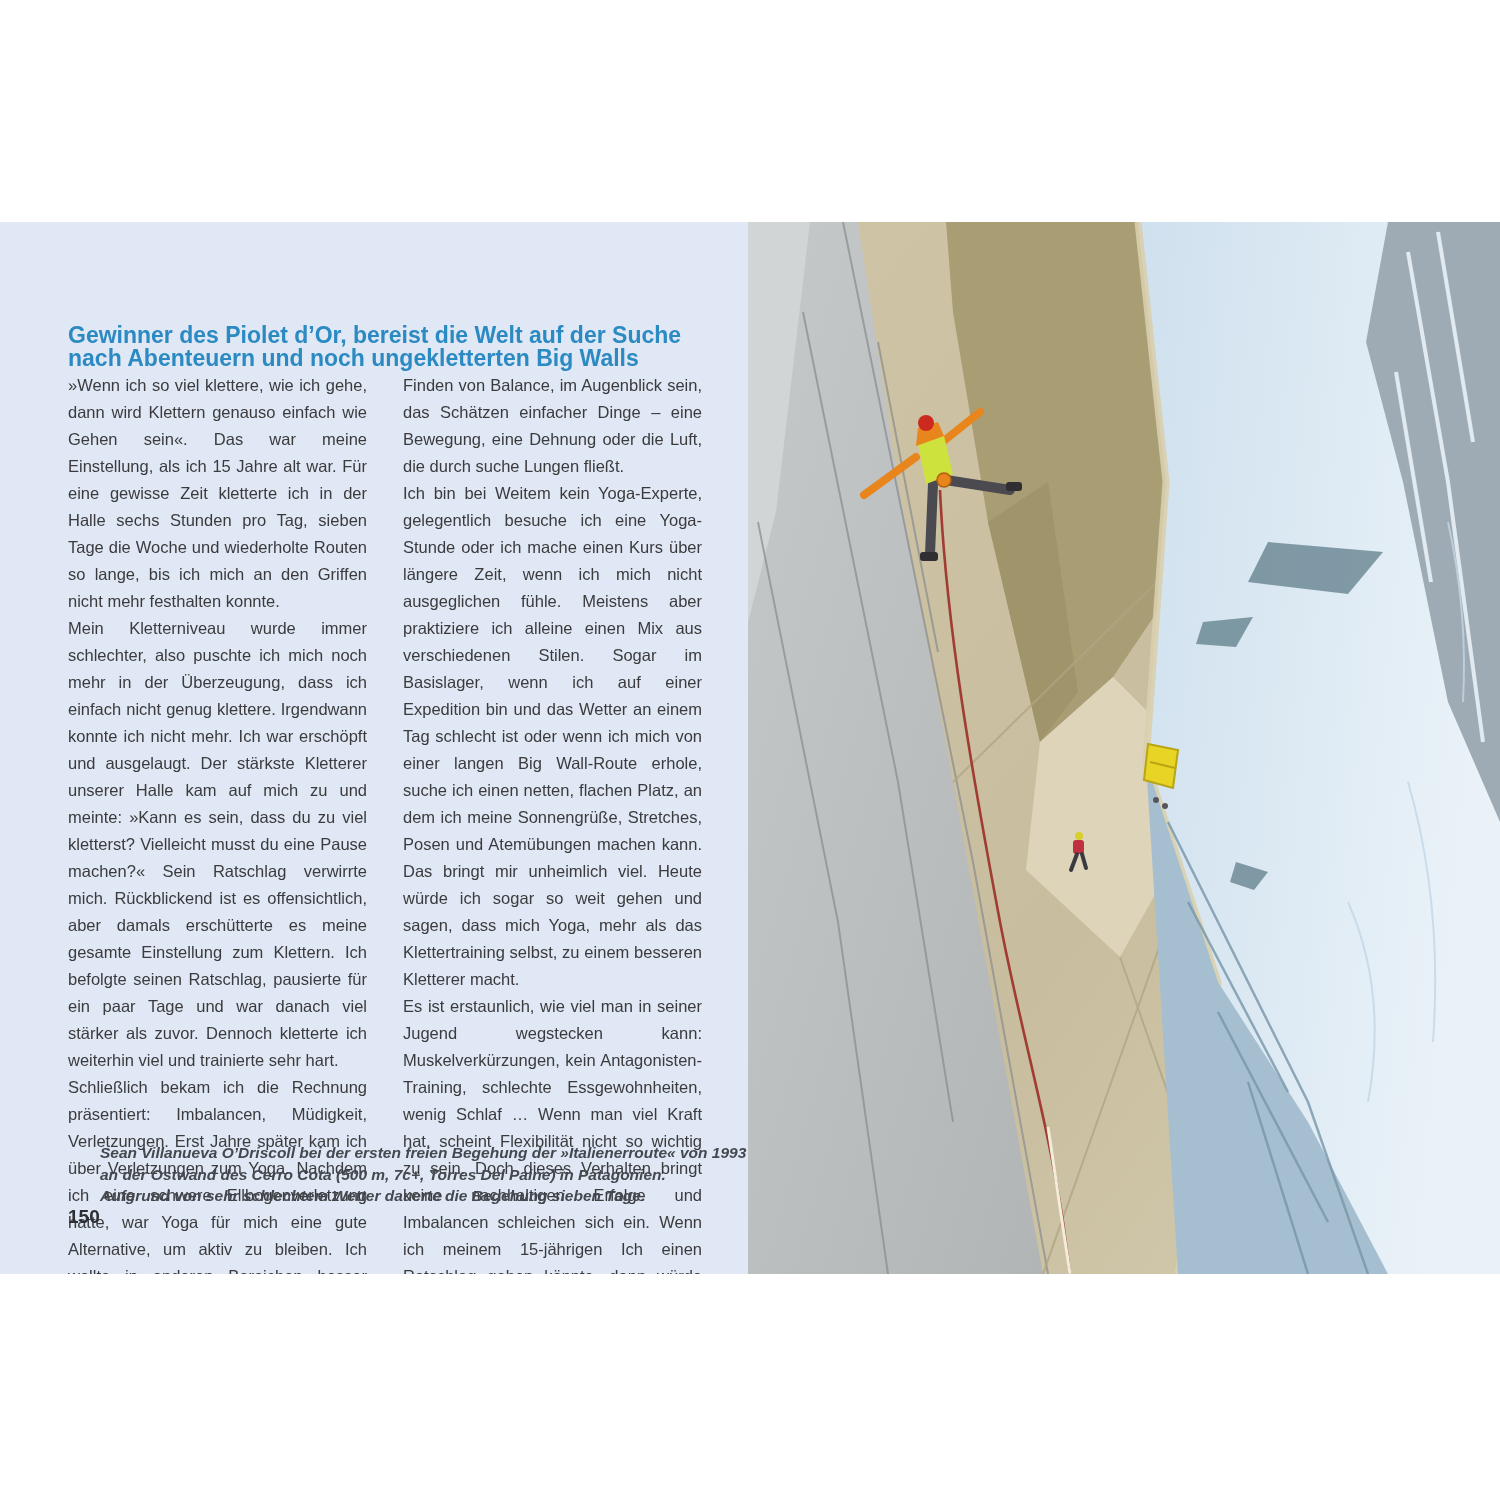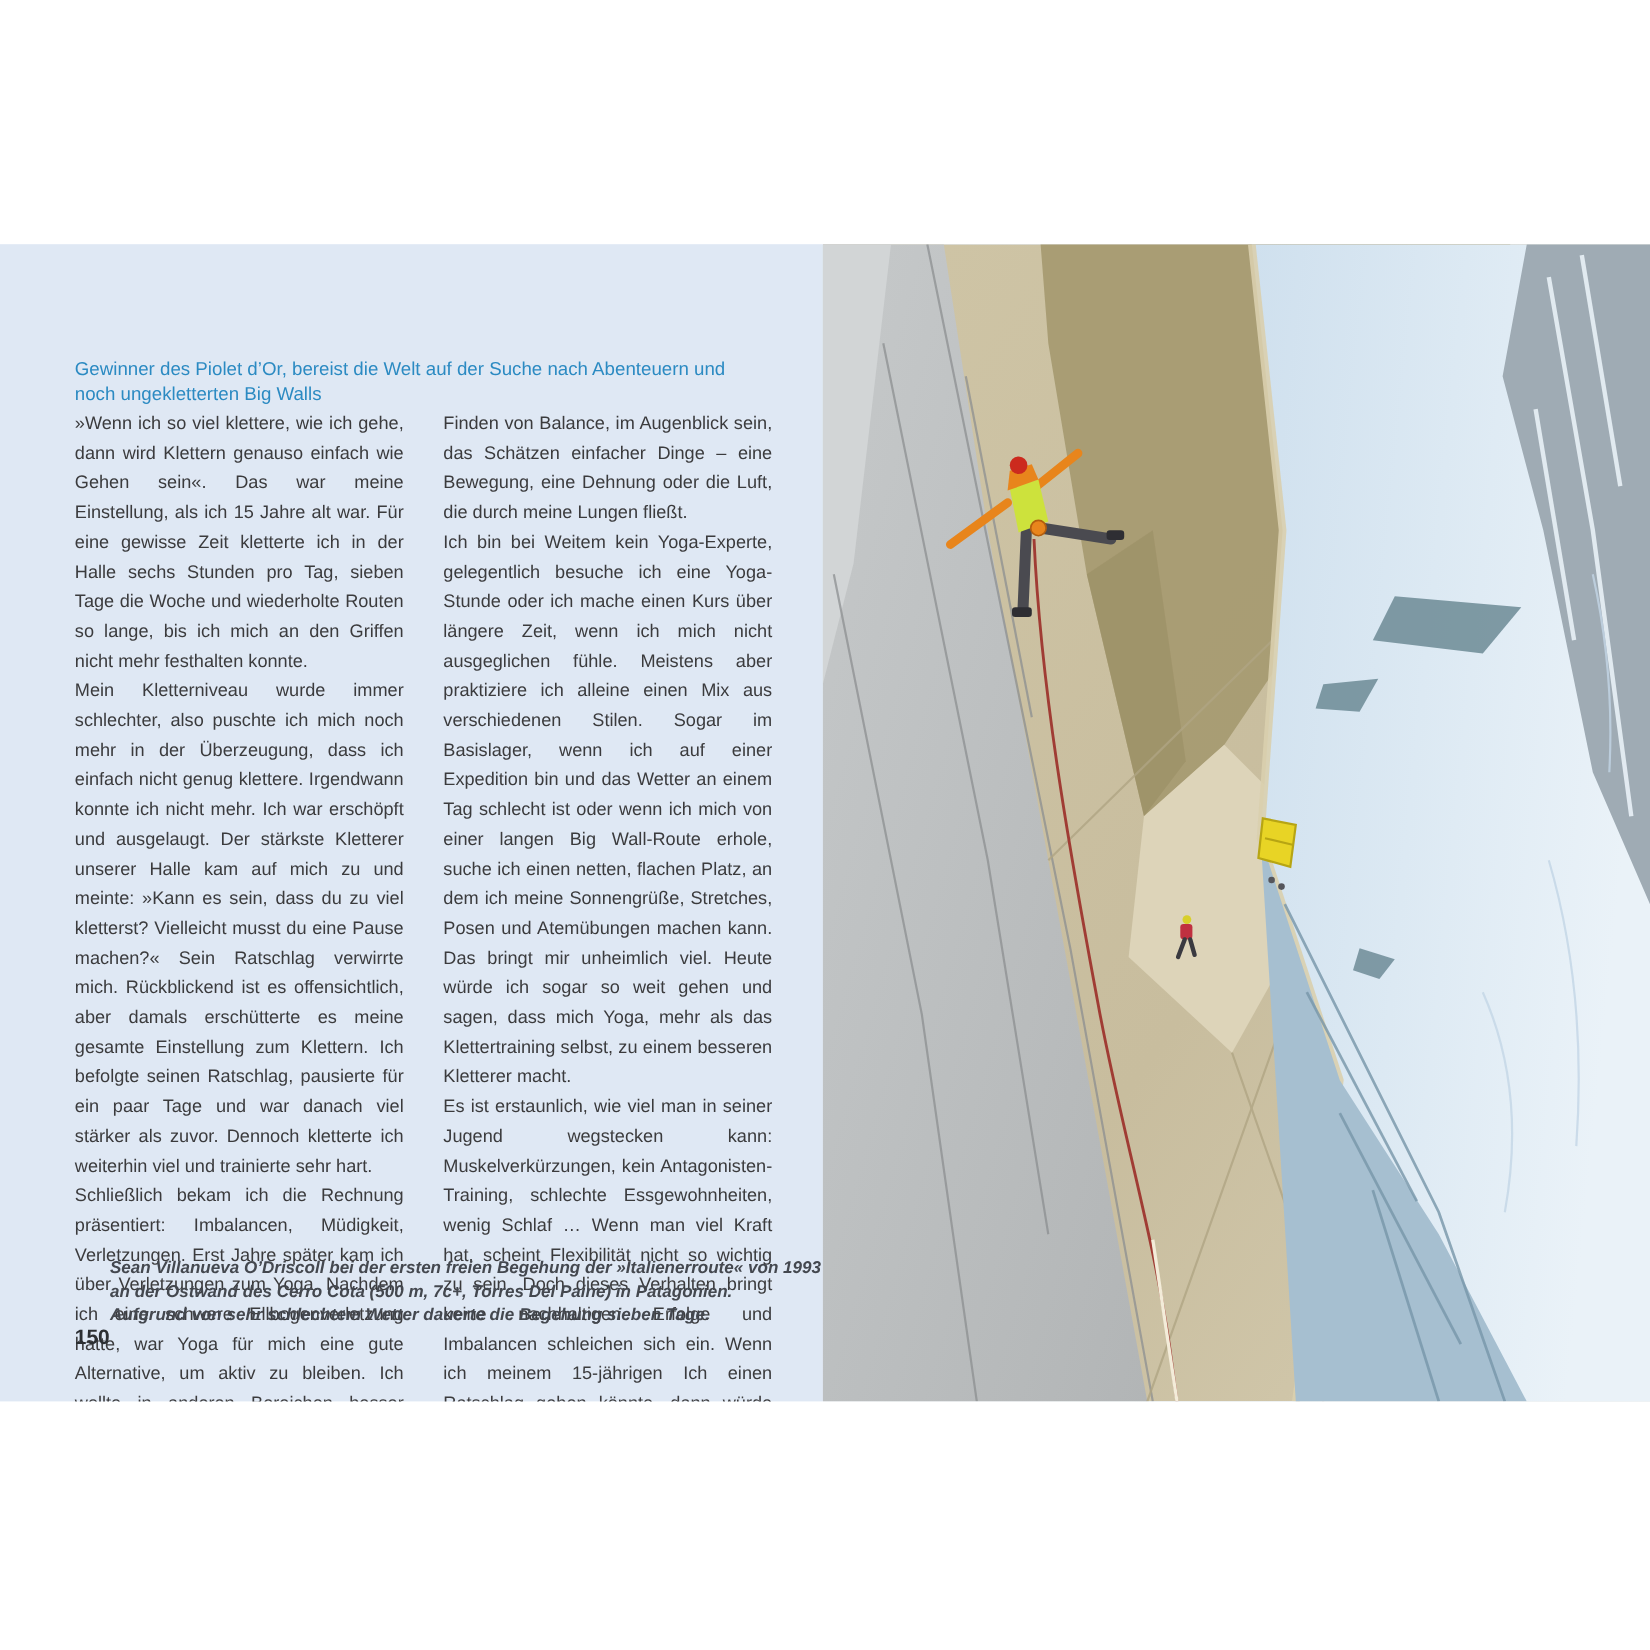--- a/index.html
+++ b/index.html
@@ -12,21 +12,21 @@
     position:absolute;left:0;top:222px;width:1500px;height:1052px;
     background:#dfe8f4;overflow:hidden;
   }
   .textpage{position:absolute;left:0;top:0;width:748px;height:1052px;}
   .heading{
     position:absolute;left:68px;top:66px;width:640px;
     color:#2b8ac2;font-size:25px;font-weight:bold;letter-spacing:.2px;
   }
   .subtitle{
     position:absolute;left:68px;top:102px;width:628px;
-    color:#2b8ac2;font-size:17px;font-weight:normal;line-height:23px;
+    color:#2b8ac2;font-size:23px;font-weight:bold;line-height:23px;
   }
   .columns{
     position:absolute;left:68px;top:150px;width:634px;
     display:flex;gap:36px;
   }
   .col{width:307px;color:#3b3b3d;font-size:16.5px;line-height:27px;
     text-align:justify;hyphens:auto;-webkit-hyphens:auto;}
   .col p{margin:0;}
   .caption{
     position:absolute;right:800px;left:100px;top:920px;
@@ -52,21 +52,21 @@
     <div class="subtitle">Gewinner des Piolet d’Or, bereist die Welt auf der Suche nach Abenteuern und noch ungekletterten Big Walls</div>
 
     <div class="columns">
       <div class="col">
         <p>»Wenn ich so viel klettere, wie ich gehe, dann wird Klettern genauso einfach wie Gehen sein«. Das war meine Einstellung, als ich 15 Jahre alt war. Für eine gewisse Zeit kletterte ich in der Halle sechs Stunden pro Tag, sieben Tage die Woche und wiederholte Routen so lange, bis ich mich an den Griffen nicht mehr festhalten konnte.</p>
         <p>Mein Kletterniveau wurde immer schlechter, also puschte ich mich noch mehr in der Überzeugung, dass ich einfach nicht genug klettere. Irgendwann konnte ich nicht mehr. Ich war erschöpft und ausgelaugt. Der stärkste Kletterer unserer Halle kam auf mich zu und meinte: »Kann es sein, dass du zu viel kletterst? Vielleicht musst du eine Pause machen?« Sein Ratschlag verwirrte mich. Rückblickend ist es offensichtlich, aber damals erschütterte es meine gesamte Einstellung zum Klettern. Ich befolgte seinen Ratschlag, pausierte für ein paar Tage und war danach viel stärker als zuvor. Dennoch kletterte ich weiterhin viel und trainierte sehr hart.</p>
         <p>Schließlich bekam ich die Rechnung präsentiert: Imbalancen, Müdigkeit, Verletzungen. Erst Jahre später kam ich über Verletzungen zum Yoga. Nachdem ich eine schwere Ellbogenverletzung hatte, war Yoga für mich eine gute Alternative, um aktiv zu bleiben. Ich wollte in anderen Bereichen besser werden, die dann auch mein Klettern verbessern würden.</p>
 
       </div>
       <div class="col">
-        <p>Finden von Balance, im Augenblick sein, das Schätzen einfacher Dinge – eine Bewegung, eine Dehnung oder die Luft, die durch meine Lungen fließt.</p>
+        <p>Finden von Balance, im Augenblick sein, das Schätzen einfacher Dinge – eine Bewegung, eine Dehnung oder die Luft, die durch suche Lungen fließt.</p>
         <p>Ich bin bei Weitem kein Yoga-Experte, gelegentlich besuche ich eine Yoga-Stunde oder ich mache einen Kurs über längere Zeit, wenn ich mich nicht ausgeglichen fühle. Meistens aber praktiziere ich alleine einen Mix aus verschiedenen Stilen. Sogar im Basislager, wenn ich auf einer Expedition bin und das Wetter an einem Tag schlecht ist oder wenn ich mich von einer langen Big Wall-Route erhole, suche ich einen netten, flachen Platz, an dem ich meine Sonnengrüße, Stretches, Posen und Atemübungen machen kann. Das bringt mir unheimlich viel. Heute würde ich sogar so weit gehen und sagen, dass mich Yoga, mehr als das Klettertraining selbst, zu einem besseren Kletterer macht.</p>
         <p>Es ist erstaunlich, wie viel man in seiner Jugend wegstecken kann: Muskelverkürzungen, kein Antagonisten-Training, schlechte Essgewohnheiten, wenig Schlaf … Wenn man viel Kraft hat, scheint Flexibilität nicht so wichtig zu sein. Doch dieses Verhalten bringt keine nachhaltigen Erfolge und Imbalancen schleichen sich ein. Wenn ich meinem 15-jährigen Ich einen Ratschlag geben könnte, dann würde ich ihm empfehlen weniger zu klettern und mehr Yoga zu praktizieren. Yoga hilft dir ins Gleichgewicht zu kommen und macht dich langfristig zu einem besseren Kletterer und auch zu einem besseren Menschen.</p>
       </div>
     </div>
 
     <div class="caption">
       <div>Sean Villanueva O’Driscoll bei der ersten freien Begehung der »Italienerroute« von 1993</div>
       <div>an der Ostwand des Cerro Cota (500 m, 7c+, Torres Del Paine) in Patagonien.</div>
       <div>Aufgrund von sehr schlechtem Wetter dauerte die Begehung sieben Tage.</div>
     </div>

